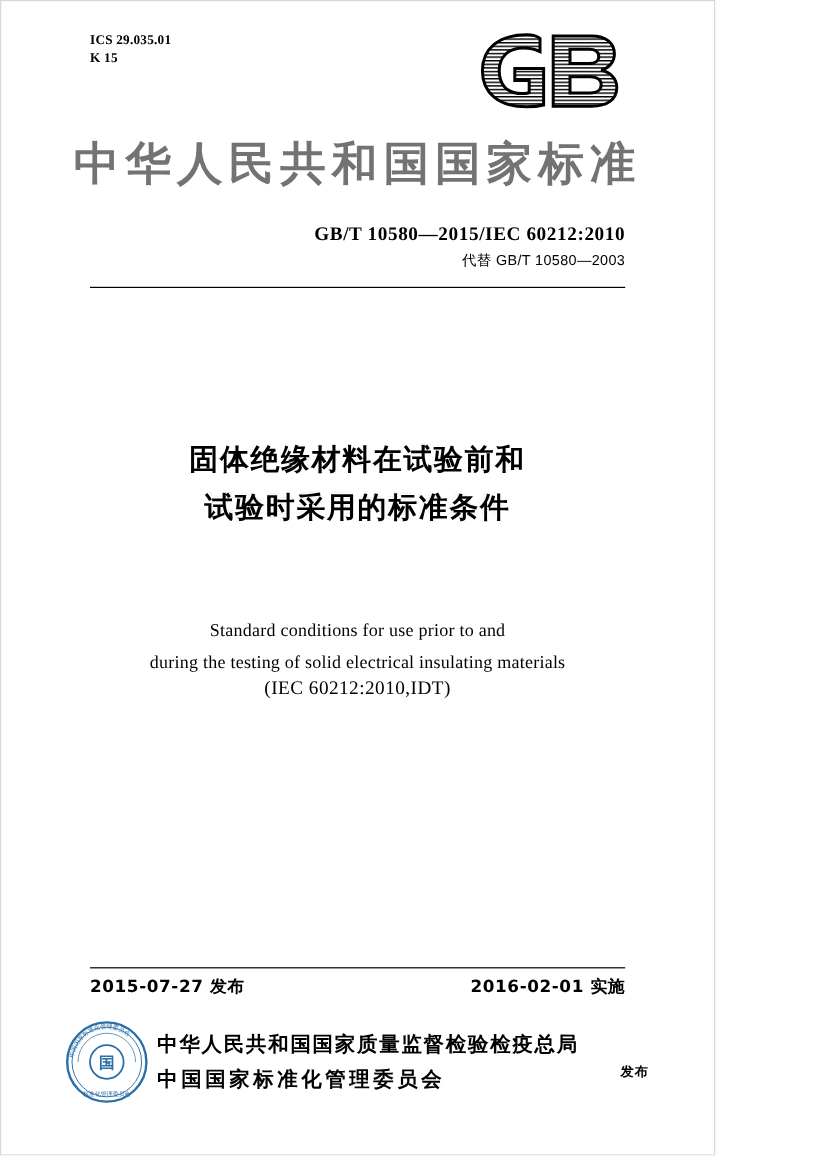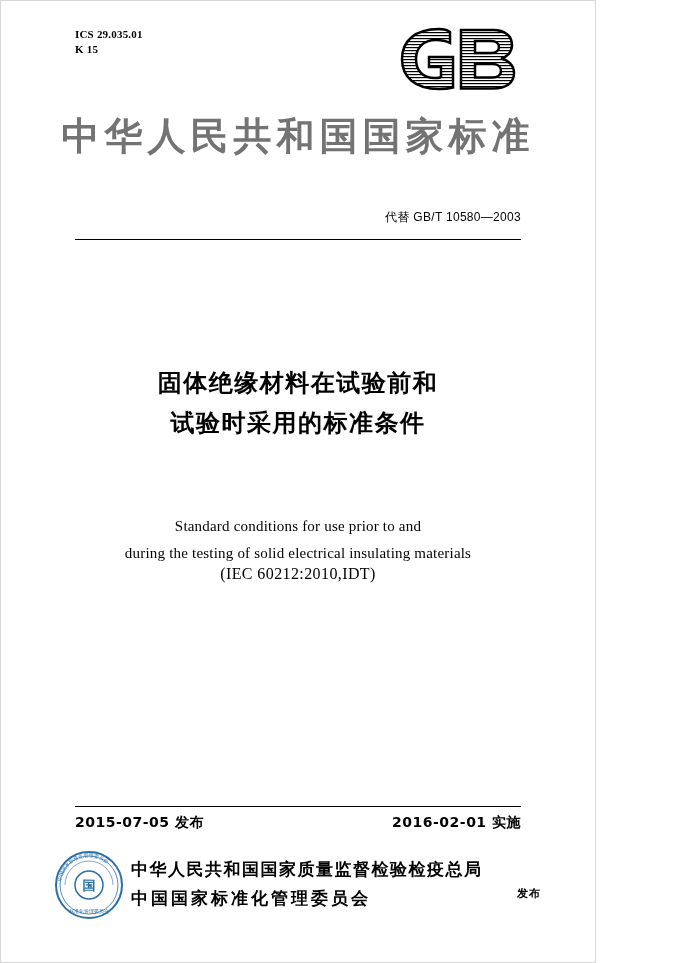--- a/index.html
+++ b/index.html
@@ -161,21 +161,21 @@
     font-size: 14px;
     letter-spacing: 0.5px;
   }
 
   
   .issuer {
     position: absolute;
     left: 130px;
     top: 855px;
     width: 460px;
-    font-family: Liberation Mono, monospace;
+    font-family: Liberation Sans, sans-serif;
     font-weight: bold;
     font-size: 17px;
     line-height: 29px;
     letter-spacing: 1.5px;
     white-space: nowrap;
   }
   .issuer .line2 { letter-spacing: 3px; }
   .issuer-publish {
     position: absolute;
     left: 516px;
@@ -221,40 +221,41 @@
       <g>
         <path d="M66 7 L98 7 C110 7 117 13 117 22 C117 29 112 34 106 35.5 C113 37 119 42 119 50 C119 60 111 65.5 98 65.5 L66 65.5 Z
                  M80 18 L80 30 L96 30 C101 30 104 27.5 104 24 C104 20.5 101 18 96 18 Z
                  M80 41 L80 54.5 L97 54.5 C102.5 54.5 106 52 106 47.7 C106 43.5 102.5 41 97 41 Z" fill="url(#hatch)" stroke="#000" stroke-width="2.5" fill-rule="evenodd"></path>
       </g>
     </svg>
   </div>
 
   <div class="std-title">中华人民共和国国家标准</div>
 
+  <div class="std-number">GB/T 10580—2015/IEC 60212:2010</div>
   <div class="std-replaces">代替 GB/T 10580—2003</div>
 
   <div class="rule rule-top"></div>
   <div class="rule rule-bottom"></div>
 
   <div class="ghost">试验时采用的标准条件</div>
 
   <div class="doc-title">
     <div>固体绝缘材料在试验前和</div>
     <div>试验时采用的标准条件</div>
   </div>
 
   <div class="doc-title-en">
     <div>Standard conditions for use prior to and</div>
     <div>during the testing of solid electrical insulating materials</div>
   </div>
 
   <div class="doc-equiv">(IEC 60212:2010,IDT)</div>
 
-  <div class="date-issue">2015-07-05 发布</div>
+  <div class="date-issue">2015-07-27 发布</div>
   <div class="date-impl">2016-02-01 实施</div>
 
   <div class="seal">
     <svg viewBox="0 0 72 72" width="72" height="72" xmlns="http://www.w3.org/2000/svg">
       <circle cx="36" cy="36" r="33" fill="none" stroke="#2b6fa8" stroke-width="2"></circle>
       <circle cx="36" cy="36" r="29" fill="none" stroke="#2b6fa8" stroke-width="0.8"></circle>
       <circle cx="36" cy="36" r="14" fill="none" stroke="#2b6fa8" stroke-width="1.5"></circle>
       <text x="36" y="41" text-anchor="middle" font-family="DejaVu Sans, sans-serif" font-size="13" font-weight="bold" fill="#2b6fa8">国</text>
       <path d="M12 36 A24 24 0 0 1 60 36" fill="none" stroke="#2b6fa8" stroke-width="0.6"></path>
       <text font-family="DejaVu Sans, sans-serif" font-size="5" fill="#2b6fa8">

